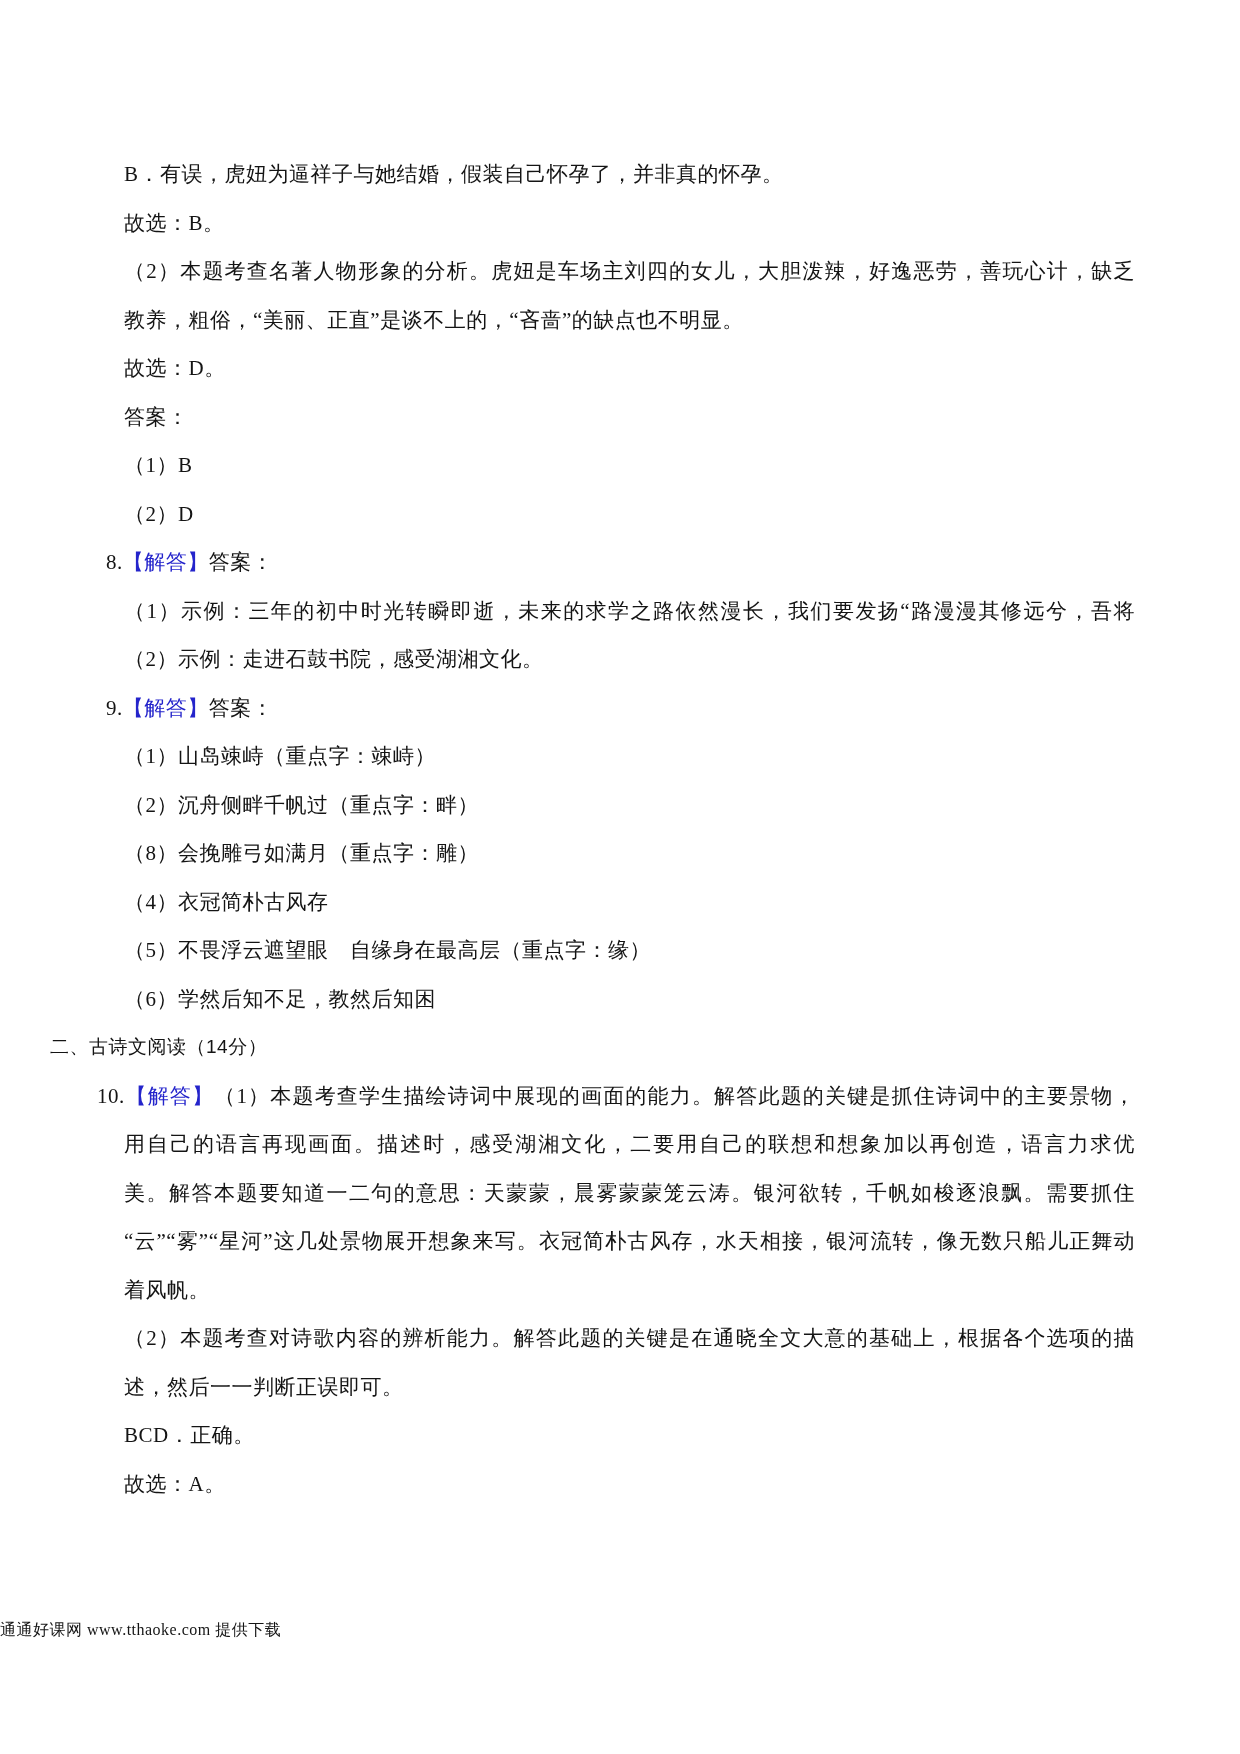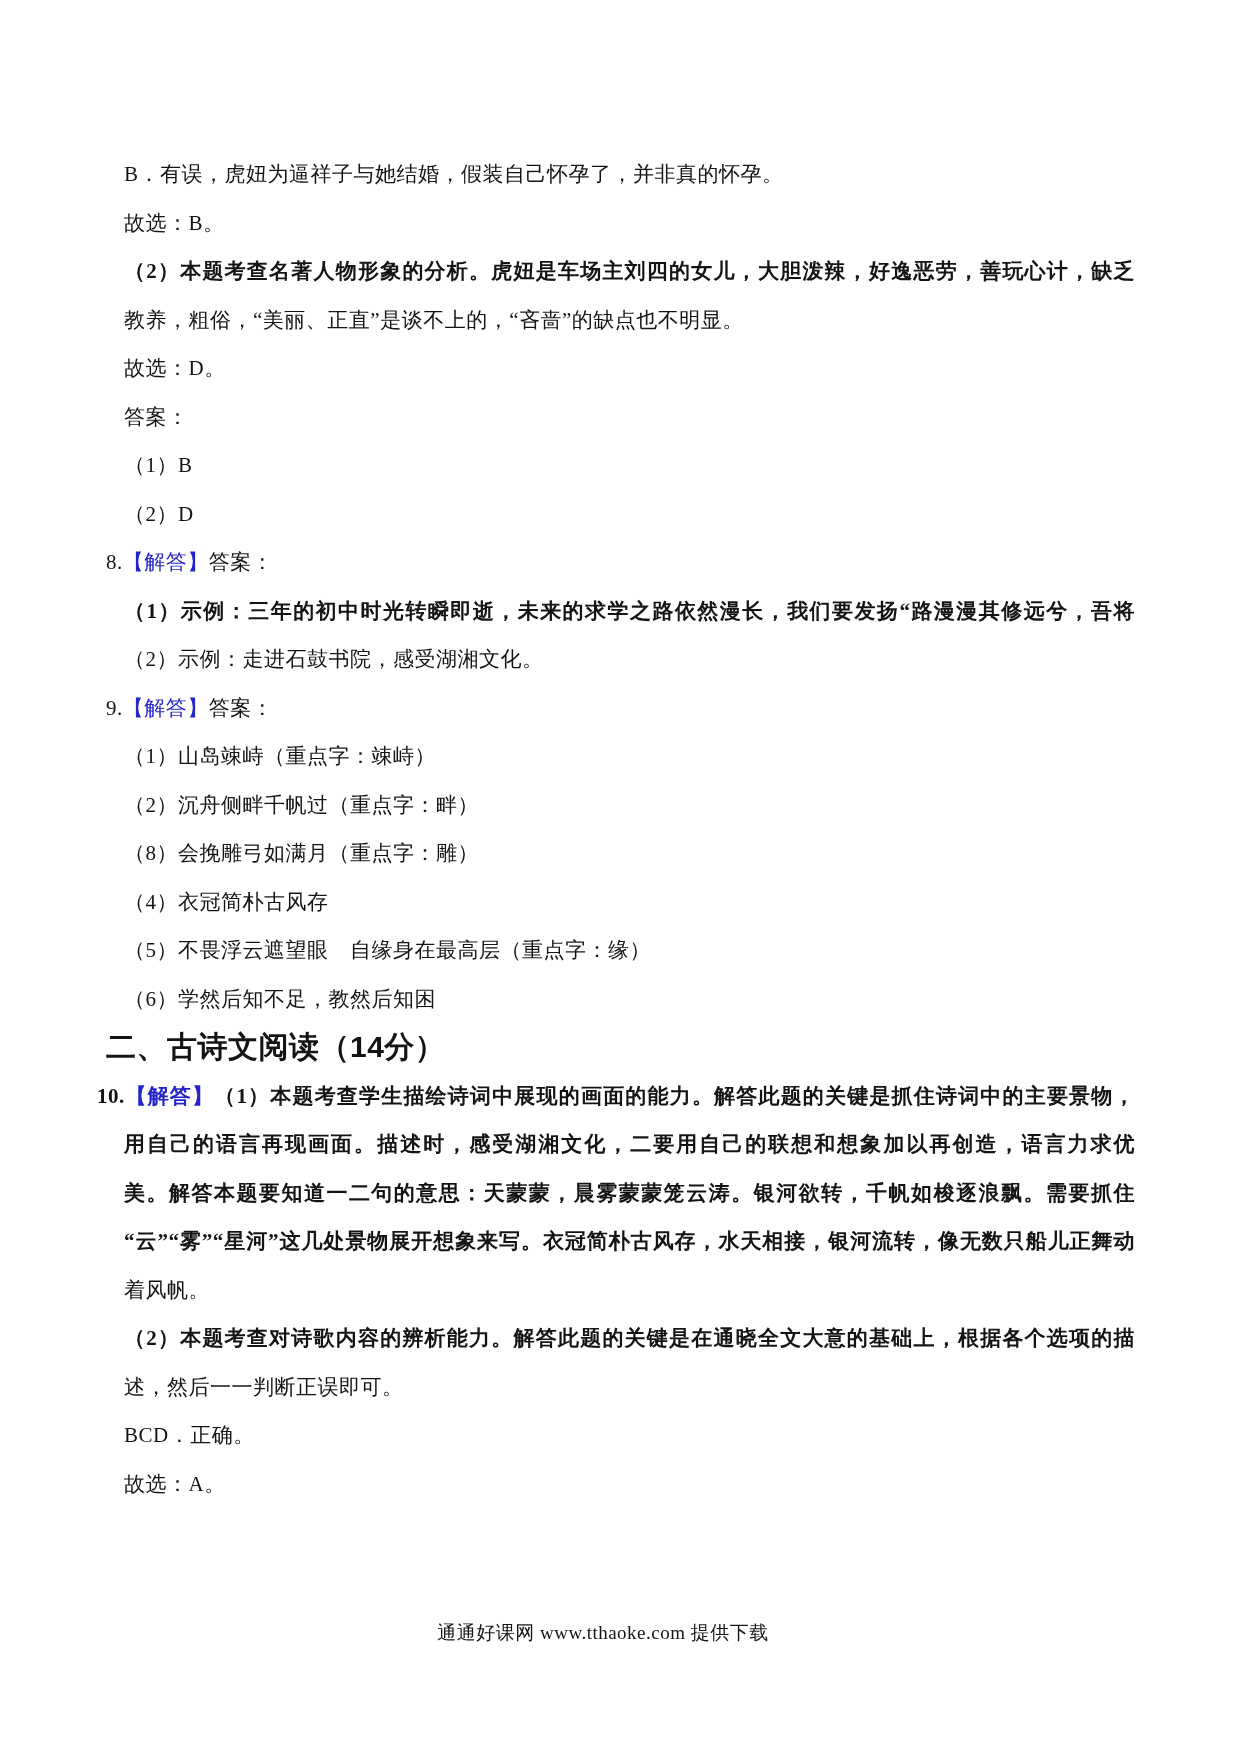--- a/index.html
+++ b/index.html
@@ -27,43 +27,41 @@
     height: 48.5px;
     line-height: 48.5px;
     font-size: 21px;
     letter-spacing: 0.5px;
     white-space: nowrap;
   }
   .line.body   { margin-left: 124px; width: 1011px; }
   .line.num    { margin-left: 106px; width: 1029px; }
   .line.num10  { margin-left: 97px;  width: 1038px; }
   .line.heading{
-    margin-left: 106px;
+    margin-left: 50px;
     width: auto;
-    font-weight: 700;
-    font-size: 30px;
+    font-weight: 400;
+    font-size: 19px;
     font-family: "Liberation Sans", "DejaVu Sans", sans-serif;
   }
   .line.fill {
     white-space: normal;
     text-align: justify;
     text-align-last: justify;
     text-justify: inter-character;
-    font-weight: bold;
   }
   .blue { color: var(--accent, #2424cb); }
   .footer {
     position: absolute;
     top: 1620px;
     left: 0;
     width: 100%;
     padding-right: 34px;
     box-sizing: border-box;
-    text-align: center;
-    font-size: 19px;
+    font-size: 16px;
     letter-spacing: 0.5px;
     color: var(--text, #141414);
   }
 </style>
 </head>
 <body>
 
 <div class="page">
   <div class="content">
       <div class="line body"><span>B．有误，虎妞为逼祥子与她结婚，假装自己怀孕了，并非真的怀孕。</span></div>

